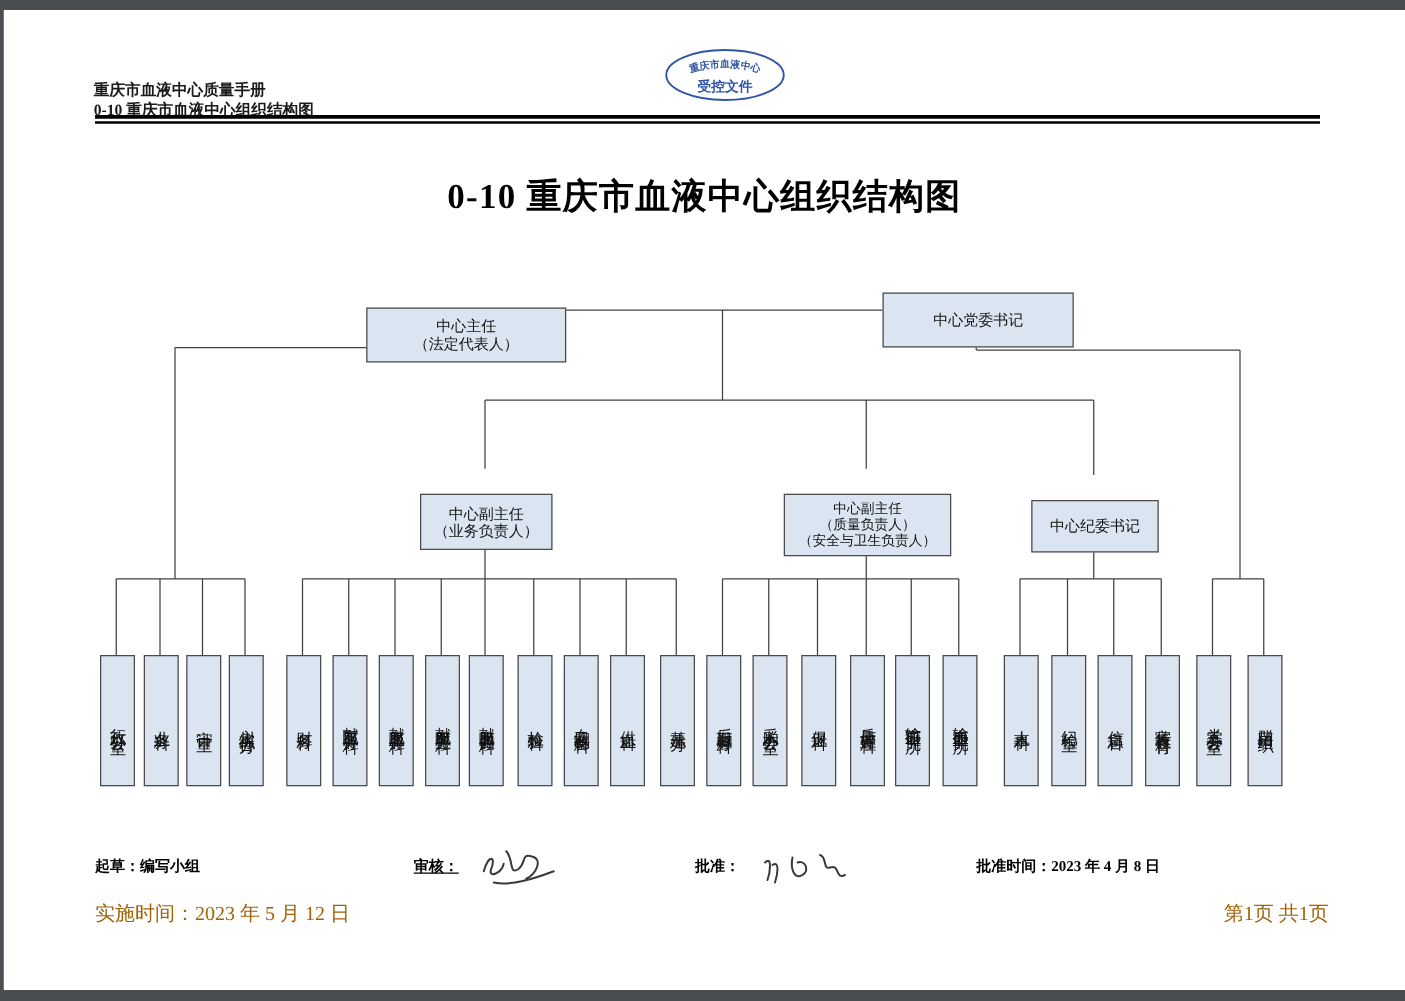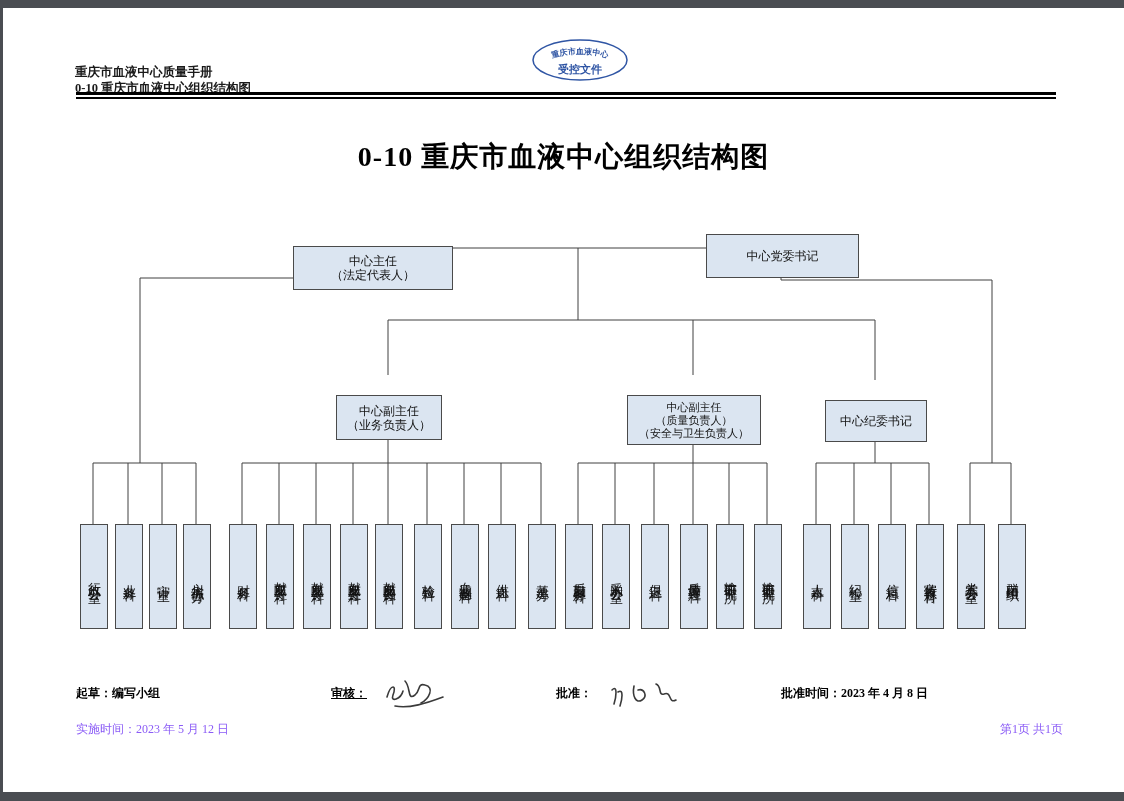--- a/index.html
+++ b/index.html
@@ -15,21 +15,21 @@
   
   .obox{position:absolute;background:#dbe5f1;border:1px solid #4a4a4a;display:flex;flex-direction:column;
         align-items:center;justify-content:center;text-align:center;font-size:12px;line-height:14px;color:#111;margin-top:20px;}
   .obox.small{font-size:11px;line-height:13px;}
   .dept{position:absolute;top:516px;width:26px;height:103px;background:#dbe5f1;border:1px solid #4a4a4a;
         display:flex;align-items:center;justify-content:center;}
   .dept span{writing-mode:vertical-rl;text-orientation:upright;font-size:13px;letter-spacing:2px;color:#111;}
   svg.wires{position:absolute;left:0;top:0;pointer-events:none;}
   
   .foot-main{top:677px;font-size:12px;font-weight:bold;color:#000;}
-  .foot-sub{top:713px;font-size:12px;color:#8b5cf6;}
+  .foot-sub{top:713px;font-size:16px;color:#a16207;}
   .sig{position:absolute;}
 </style>
 </head>
 <body>
 
 <div class="stage">
   <div class="paper">
 
     <div class="abs hdr-left">
       <div>重庆市血液中心质量手册</div>

